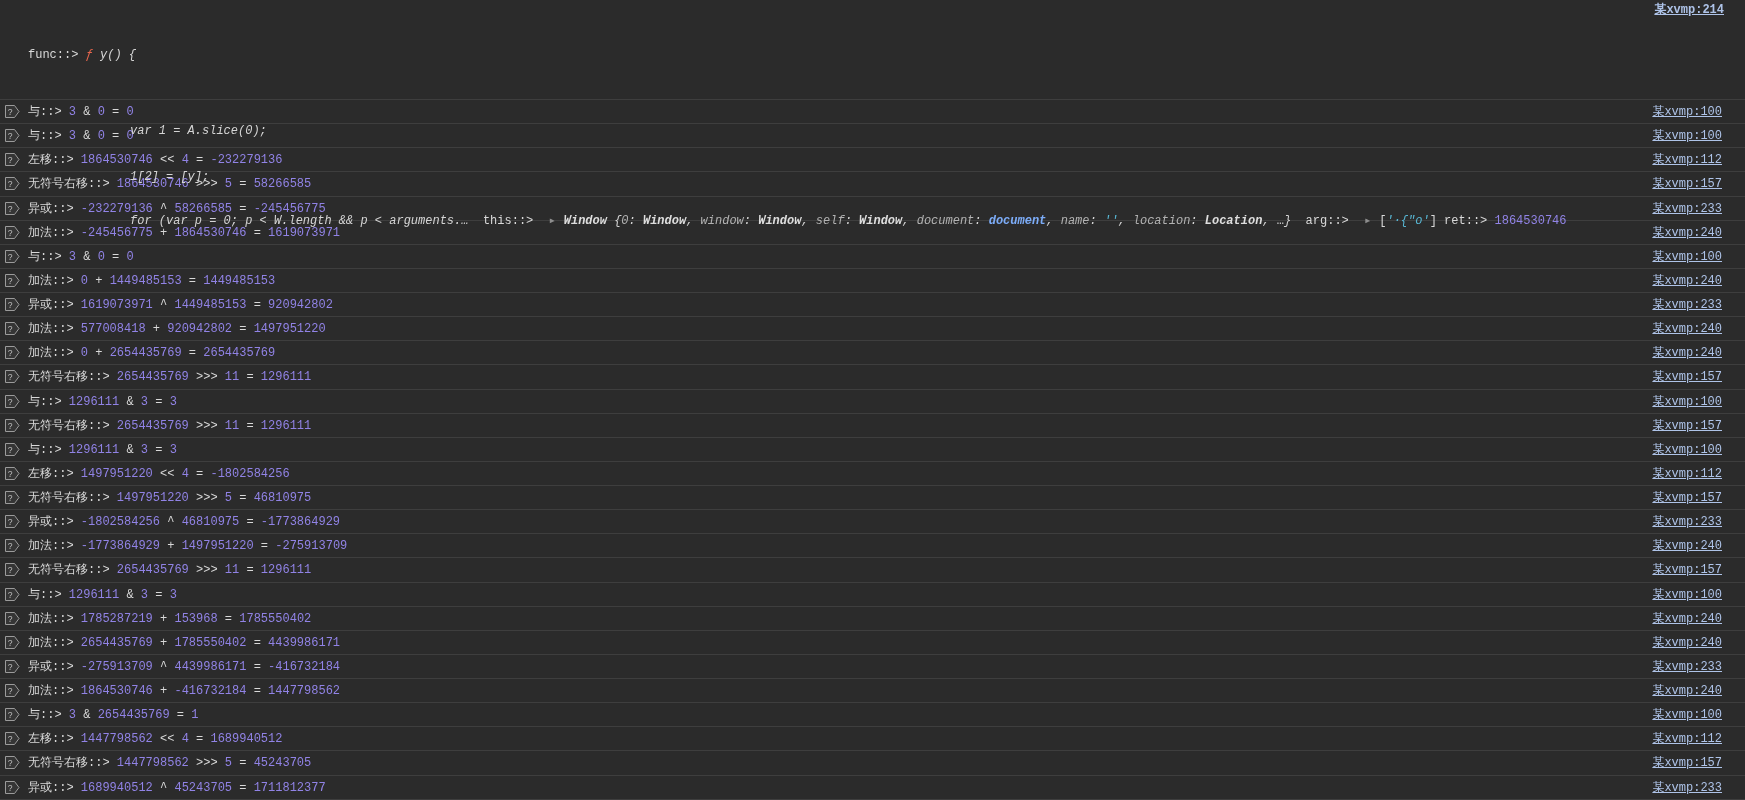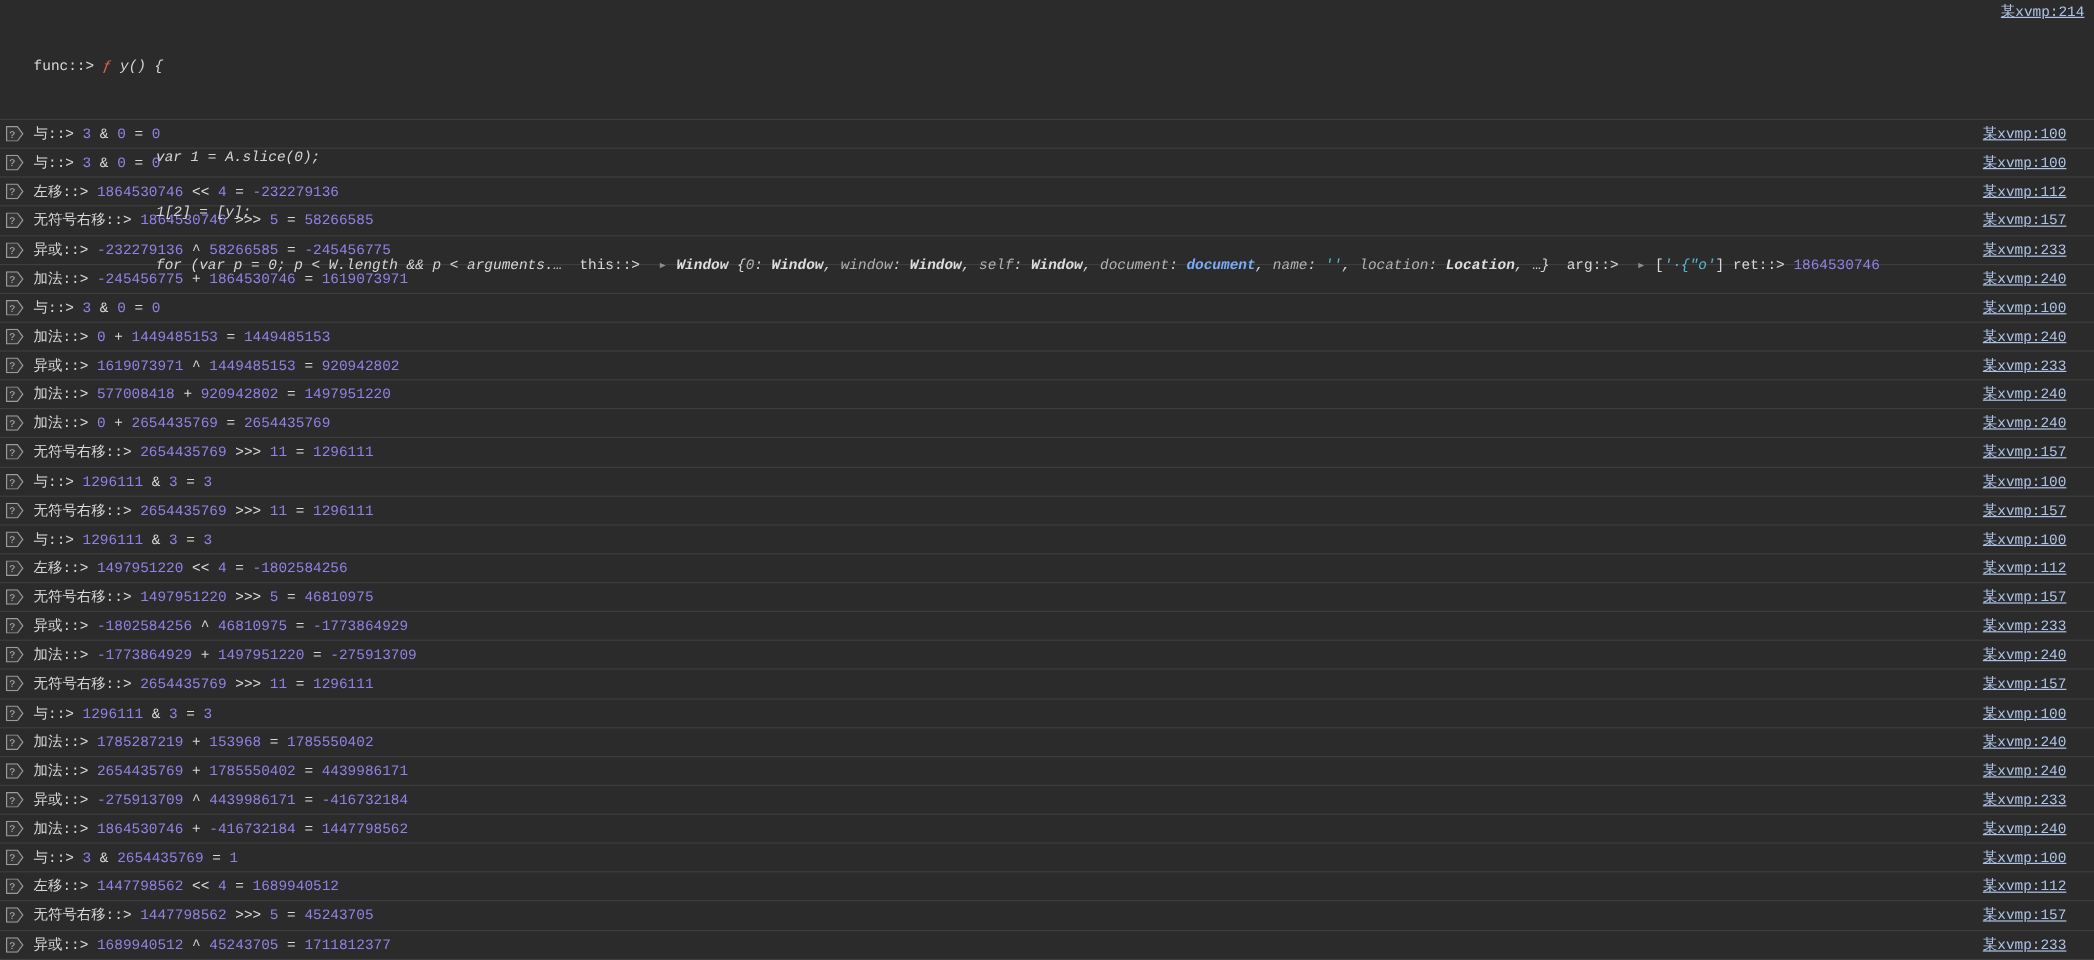--- a/index.html
+++ b/index.html
@@ -25,21 +25,21 @@
 
   .top-block {
     position:relative; height:100px; border-bottom:1px solid #3e3e3e;
     padding:4px 0 0 28px; line-height:14.6px; white-space:pre;
   }
   .top-block .code-line { padding-left:102px;margin-top:32px; }
   .tail { padding-left:102px; white-space:pre; }
   .src-link {
     color:#aec3e8; text-decoration:underline; white-space:nowrap; cursor:pointer;
   }
-  .top-block .src-link { position:absolute; top:3px; right:8px; }
+  .top-block .src-link { position:absolute; top:3px; right:21px;font-weight:bold; }
 
   .row {
     display:flex; align-items:center; height:24.138px;
     border-bottom:1px solid #3e3e3e; padding-left:5px;
   }
   .badge { flex:0 0 auto; margin-right:8px; }
   .msg { white-space:pre; overflow:hidden; }
   .row .src-link { margin-left:auto; padding-right:23px; padding-left:12px; }
 </style>
 </head>

